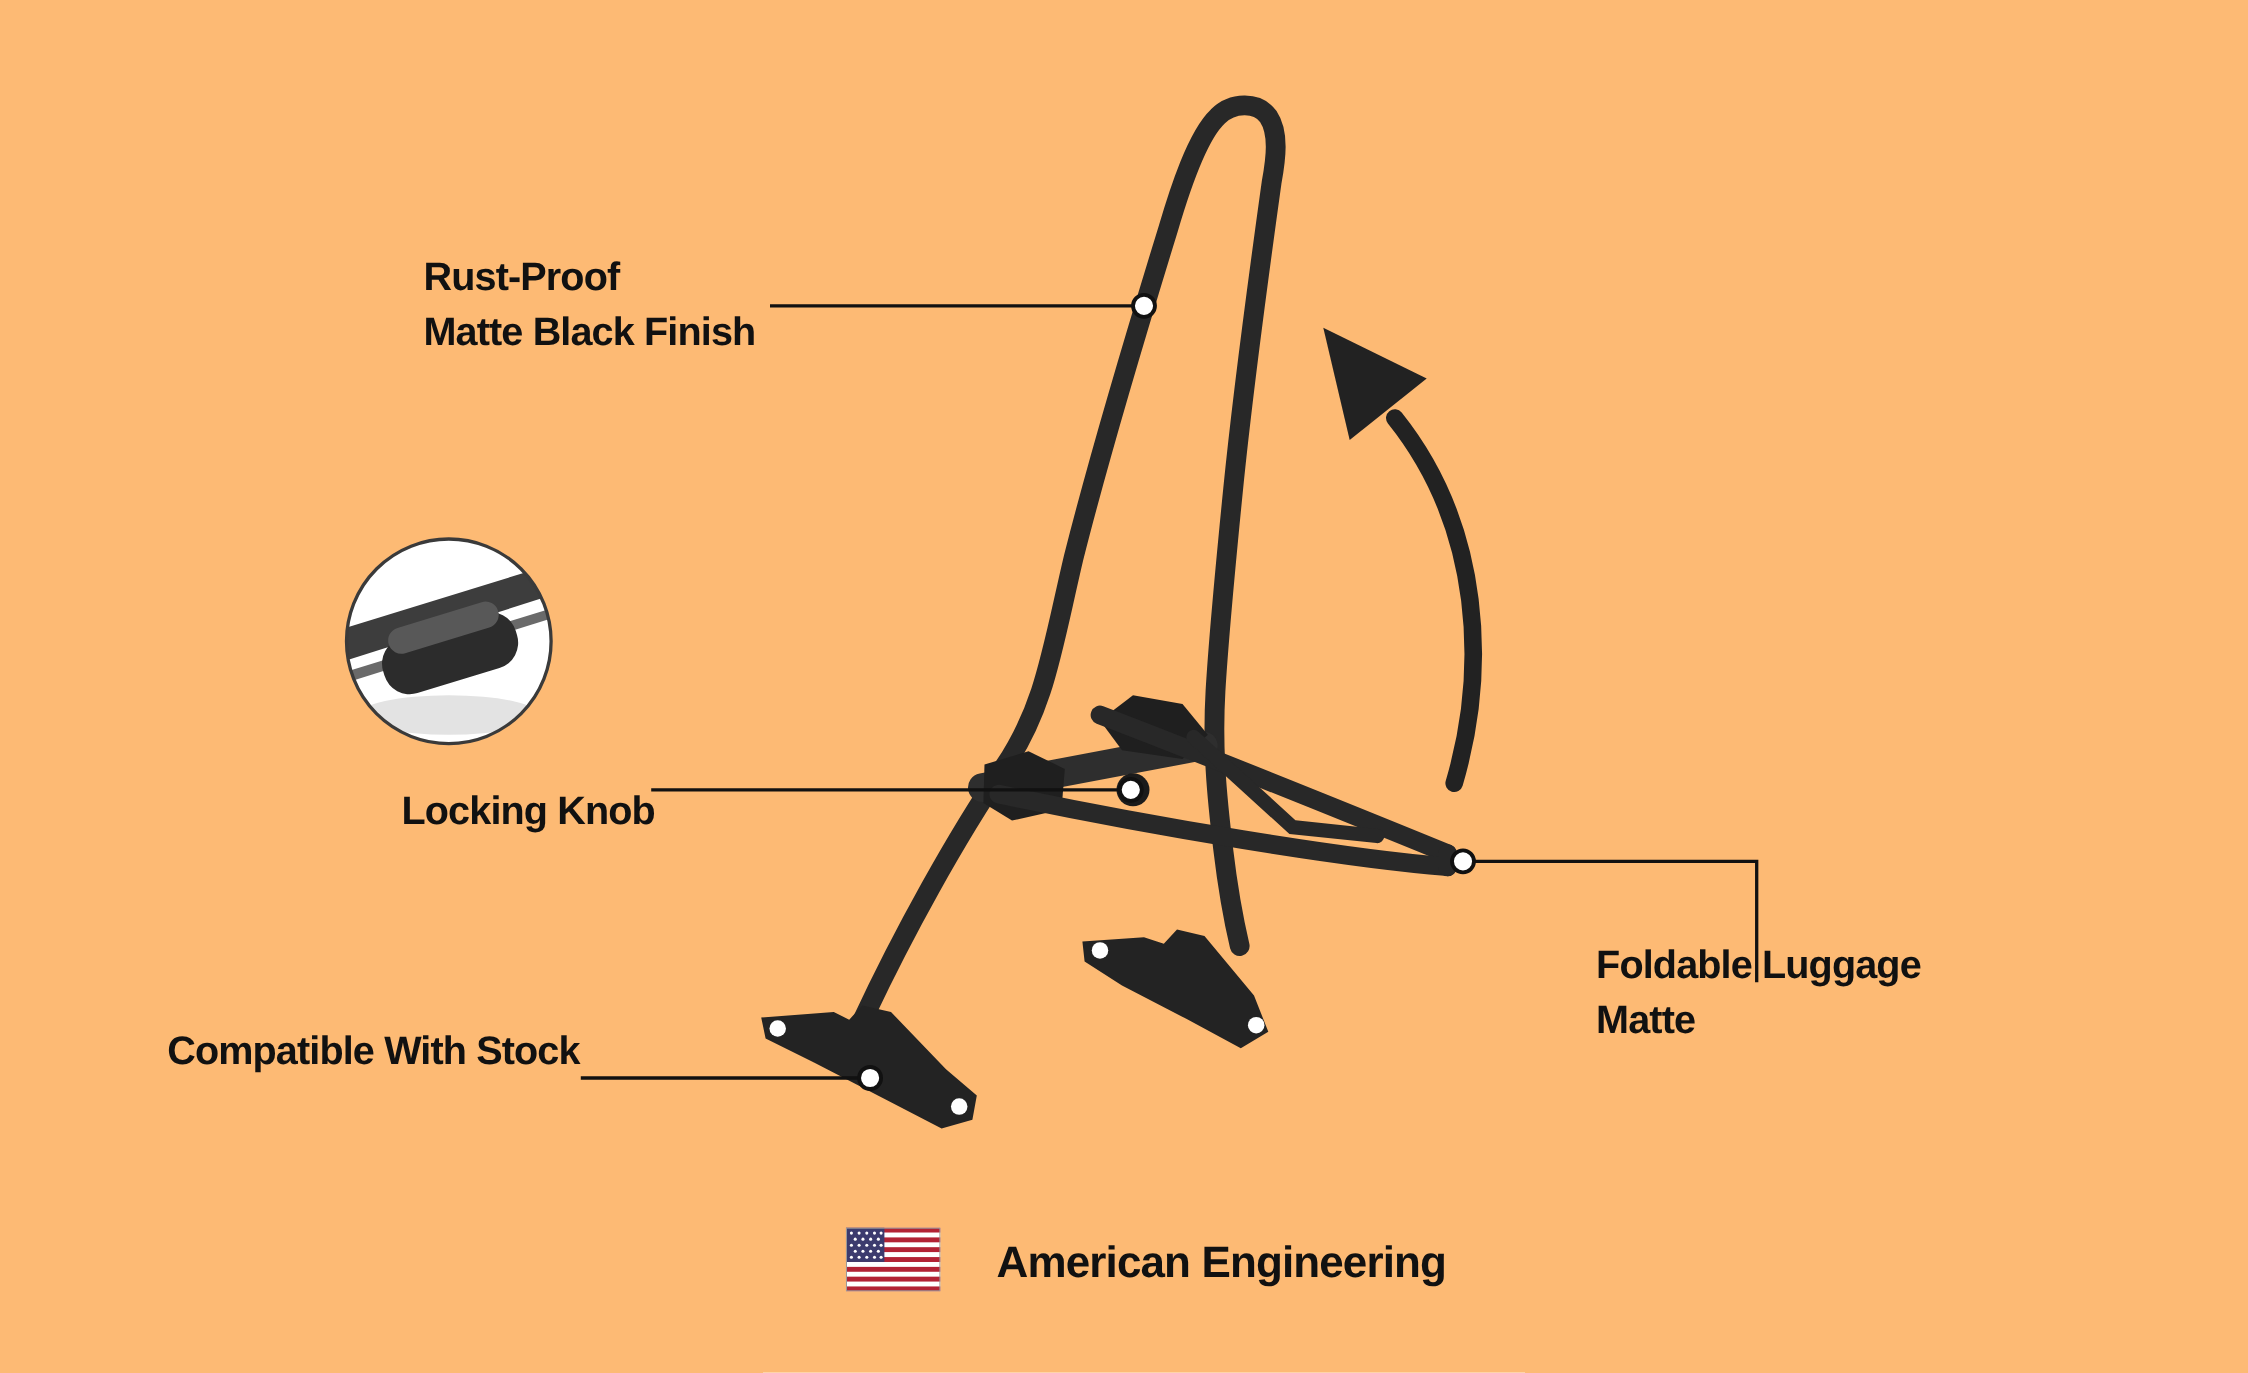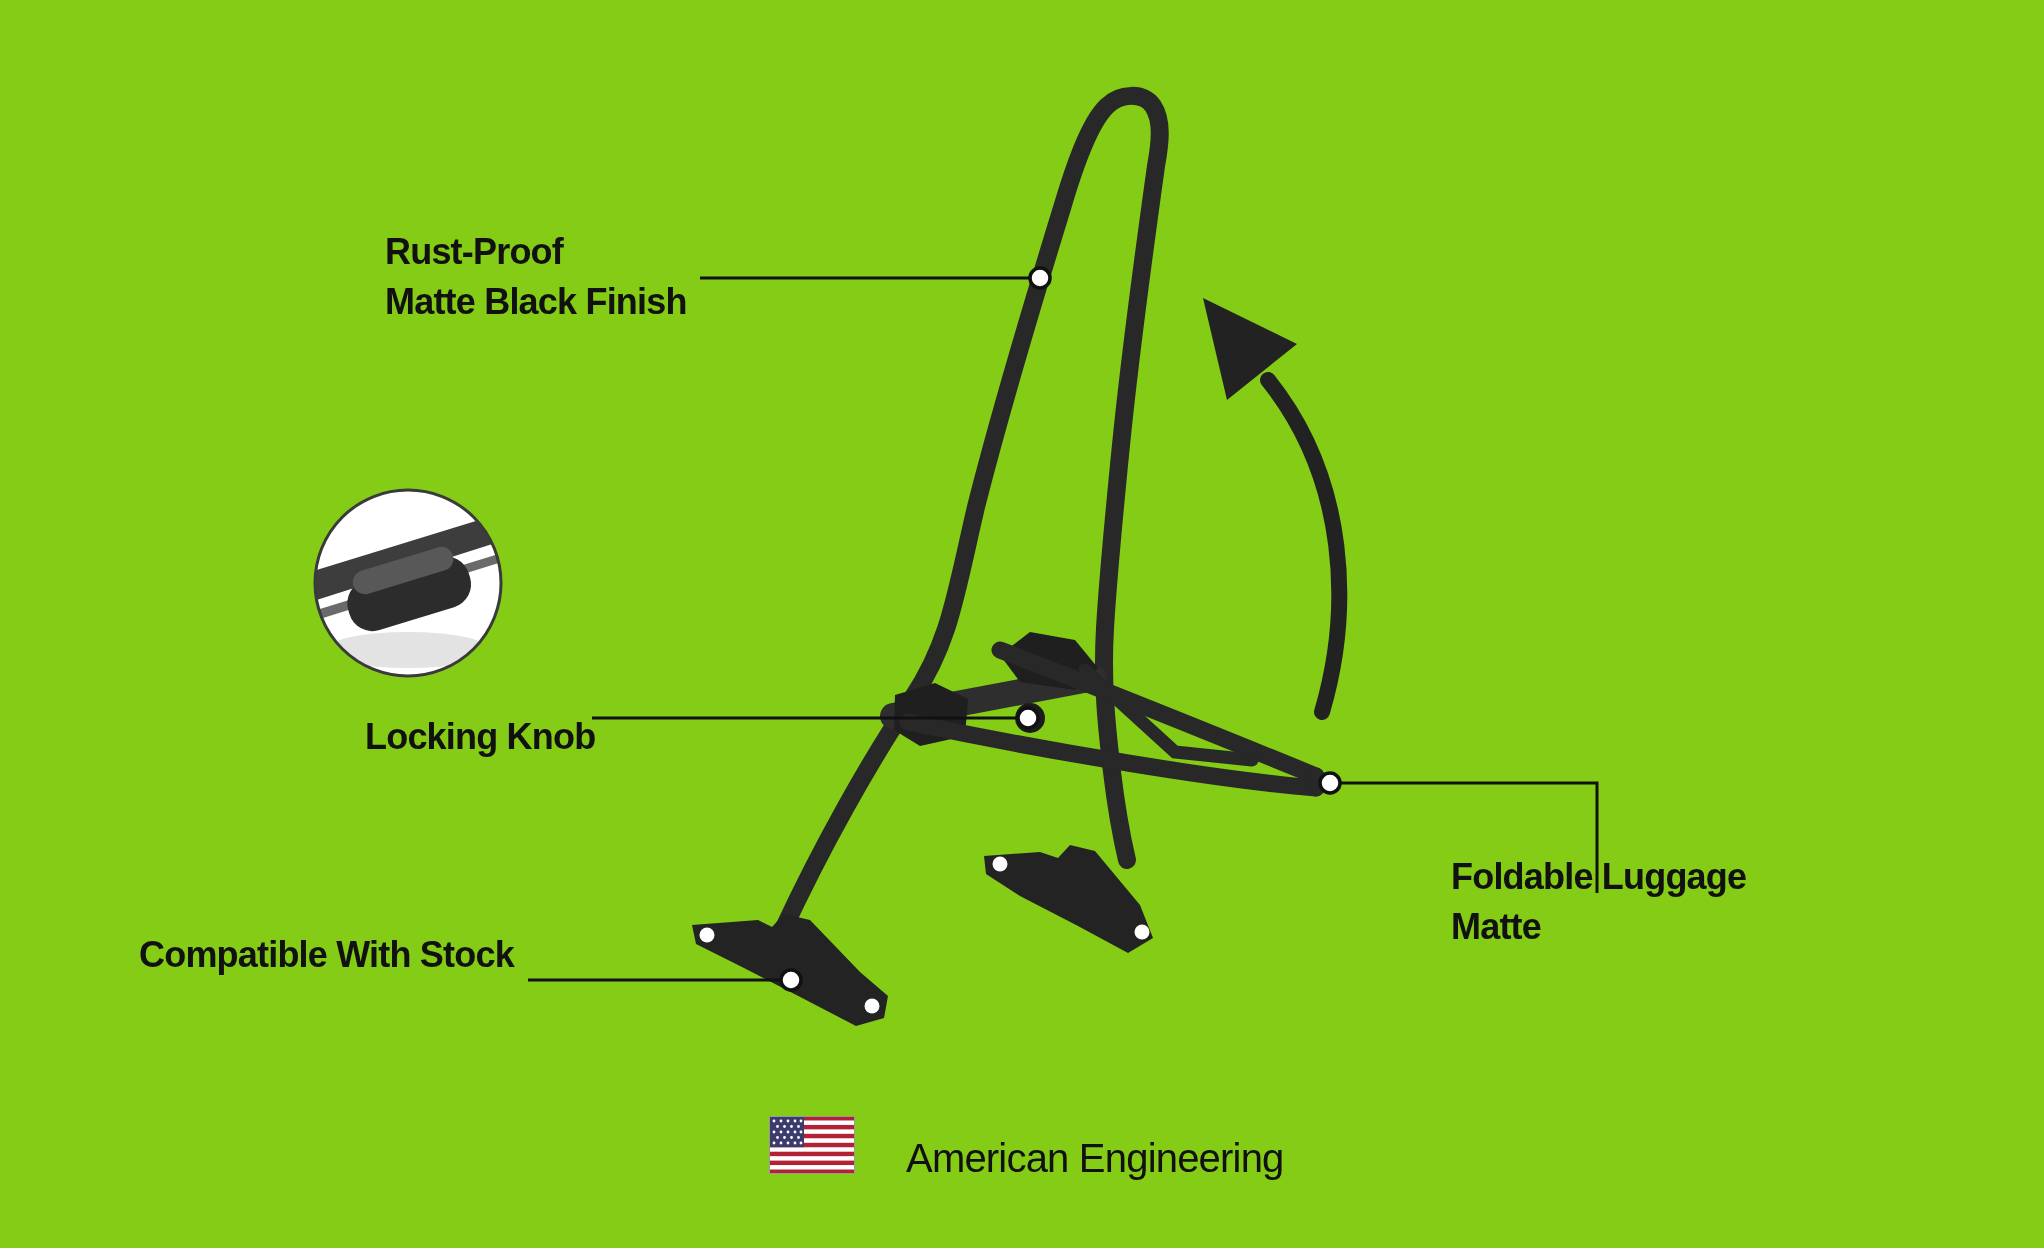--- a/index.html
+++ b/index.html
@@ -1,41 +1,40 @@
 <!DOCTYPE html>
 <html><head>
 <meta charset="utf-8">
 <style>
   html,body{margin:0;padding:0;background:#ffffff;}
   .stage{
     position:relative;
     width:2044px;height:1248px;
-    background:#84cc16;
+    background:#fdba74;
     overflow:hidden;
     font-family:"Liberation Sans", sans-serif;
   }
   .art{position:absolute;left:0;top:0;width:2044px;height:1248px;display:block;}
   .label{
     position:absolute;
     font-weight:bold;
     color:#111111;
     font-size:36px;
     line-height:50px;
     letter-spacing:-0.8px;
     white-space:nowrap;
   }
   .footer-label{
     position:absolute;
-    font-weight:normal;
+    font-weight:bold;
     color:#111111;
     font-size:40px;
     line-height:56px;
     letter-spacing:-0.8px;
     white-space:nowrap;
-    margin-top:10px;
   }
   .flag{position:absolute;left:769px;top:1116px;width:86px;height:58px;}
 </style>
 </head>
 <body>
 
 <div class="stage">
 
   <svg class="art" viewBox="0 0 2044 1248" xmlns="http://www.w3.org/2000/svg">
 
@@ -116,21 +115,21 @@
 
   <div class="label" style="left:385px;top:227px;">
     <div>Rust-Proof</div>
     <div>Matte Black Finish</div>
   </div>
 
   <div class="label" style="left:365px;top:712px;">
     <div>Locking Knob</div>
   </div>
 
-  <div class="label" style="left:139px;top:930px;">
+  <div class="label" style="left:152px;top:930px;">
     <div>Compatible With Stock</div>
   </div>
 
   <div class="label" style="left:1451px;top:852px;">
     <div>Foldable Luggage</div>
     <div>Matte</div>
   </div>
 
   <svg class="flag" viewBox="0 0 86 58" xmlns="http://www.w3.org/2000/svg">
     <rect x="0" y="0" width="86" height="58" fill="#ffffff"></rect>

